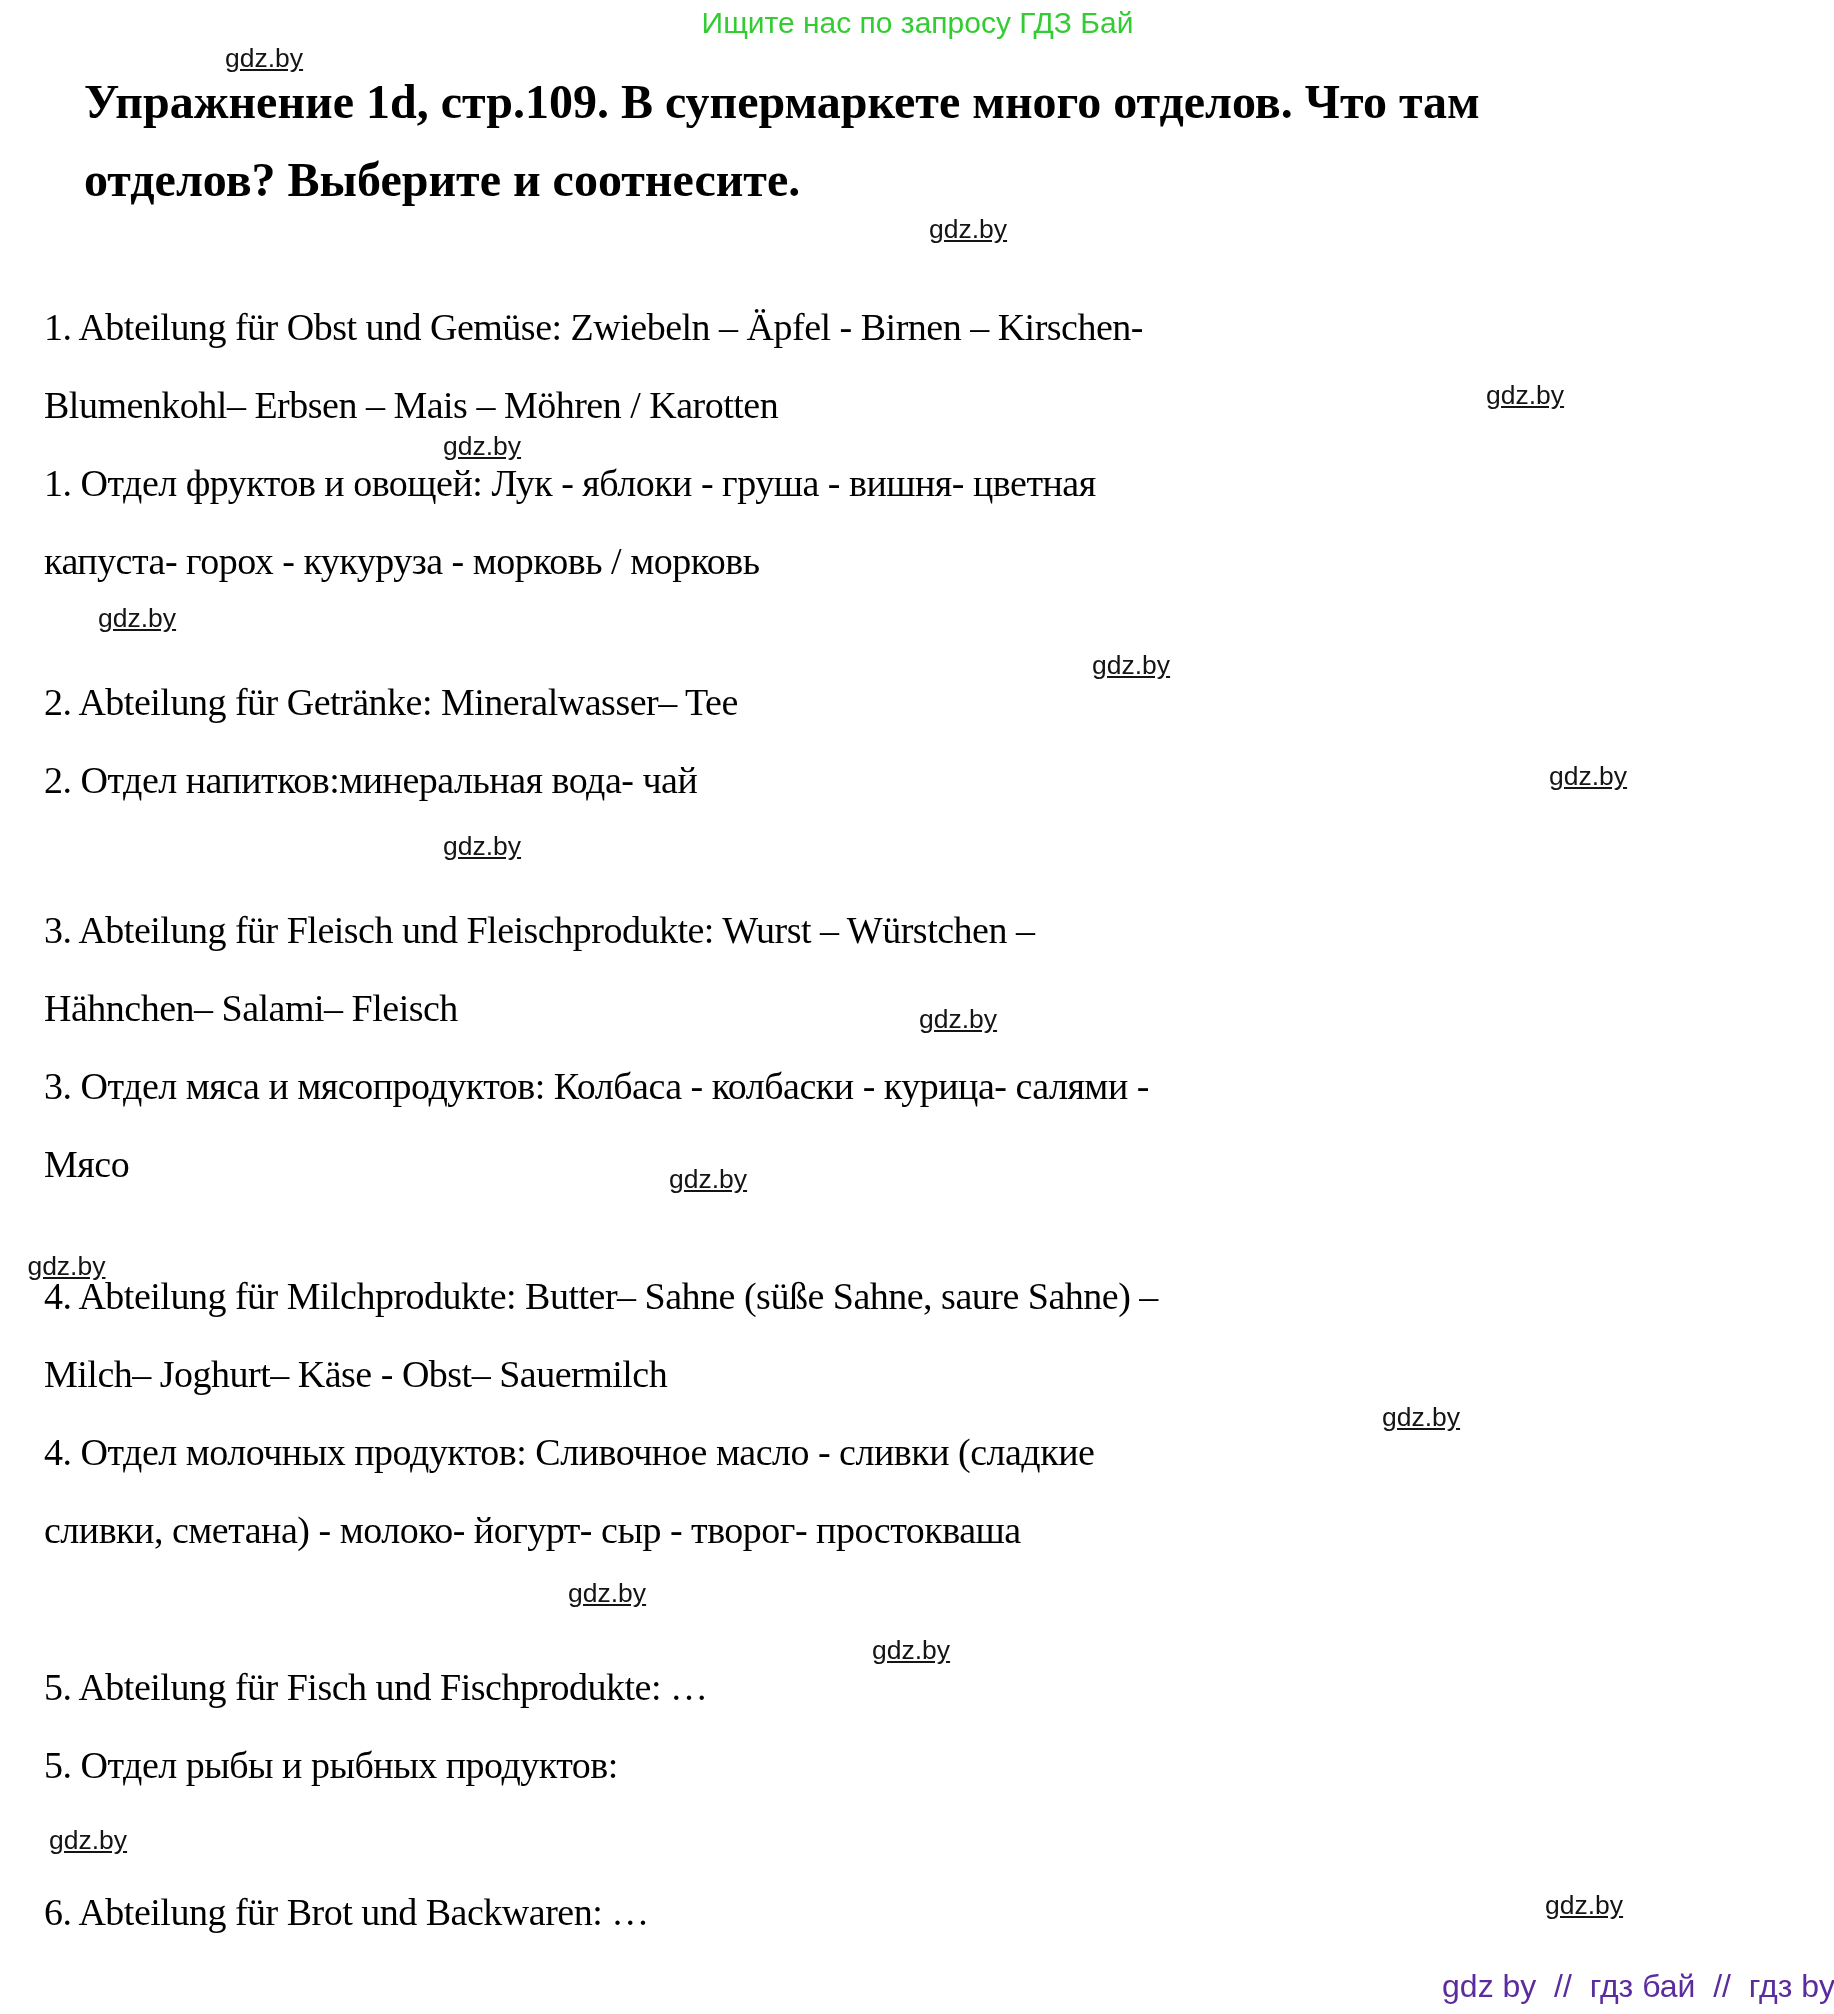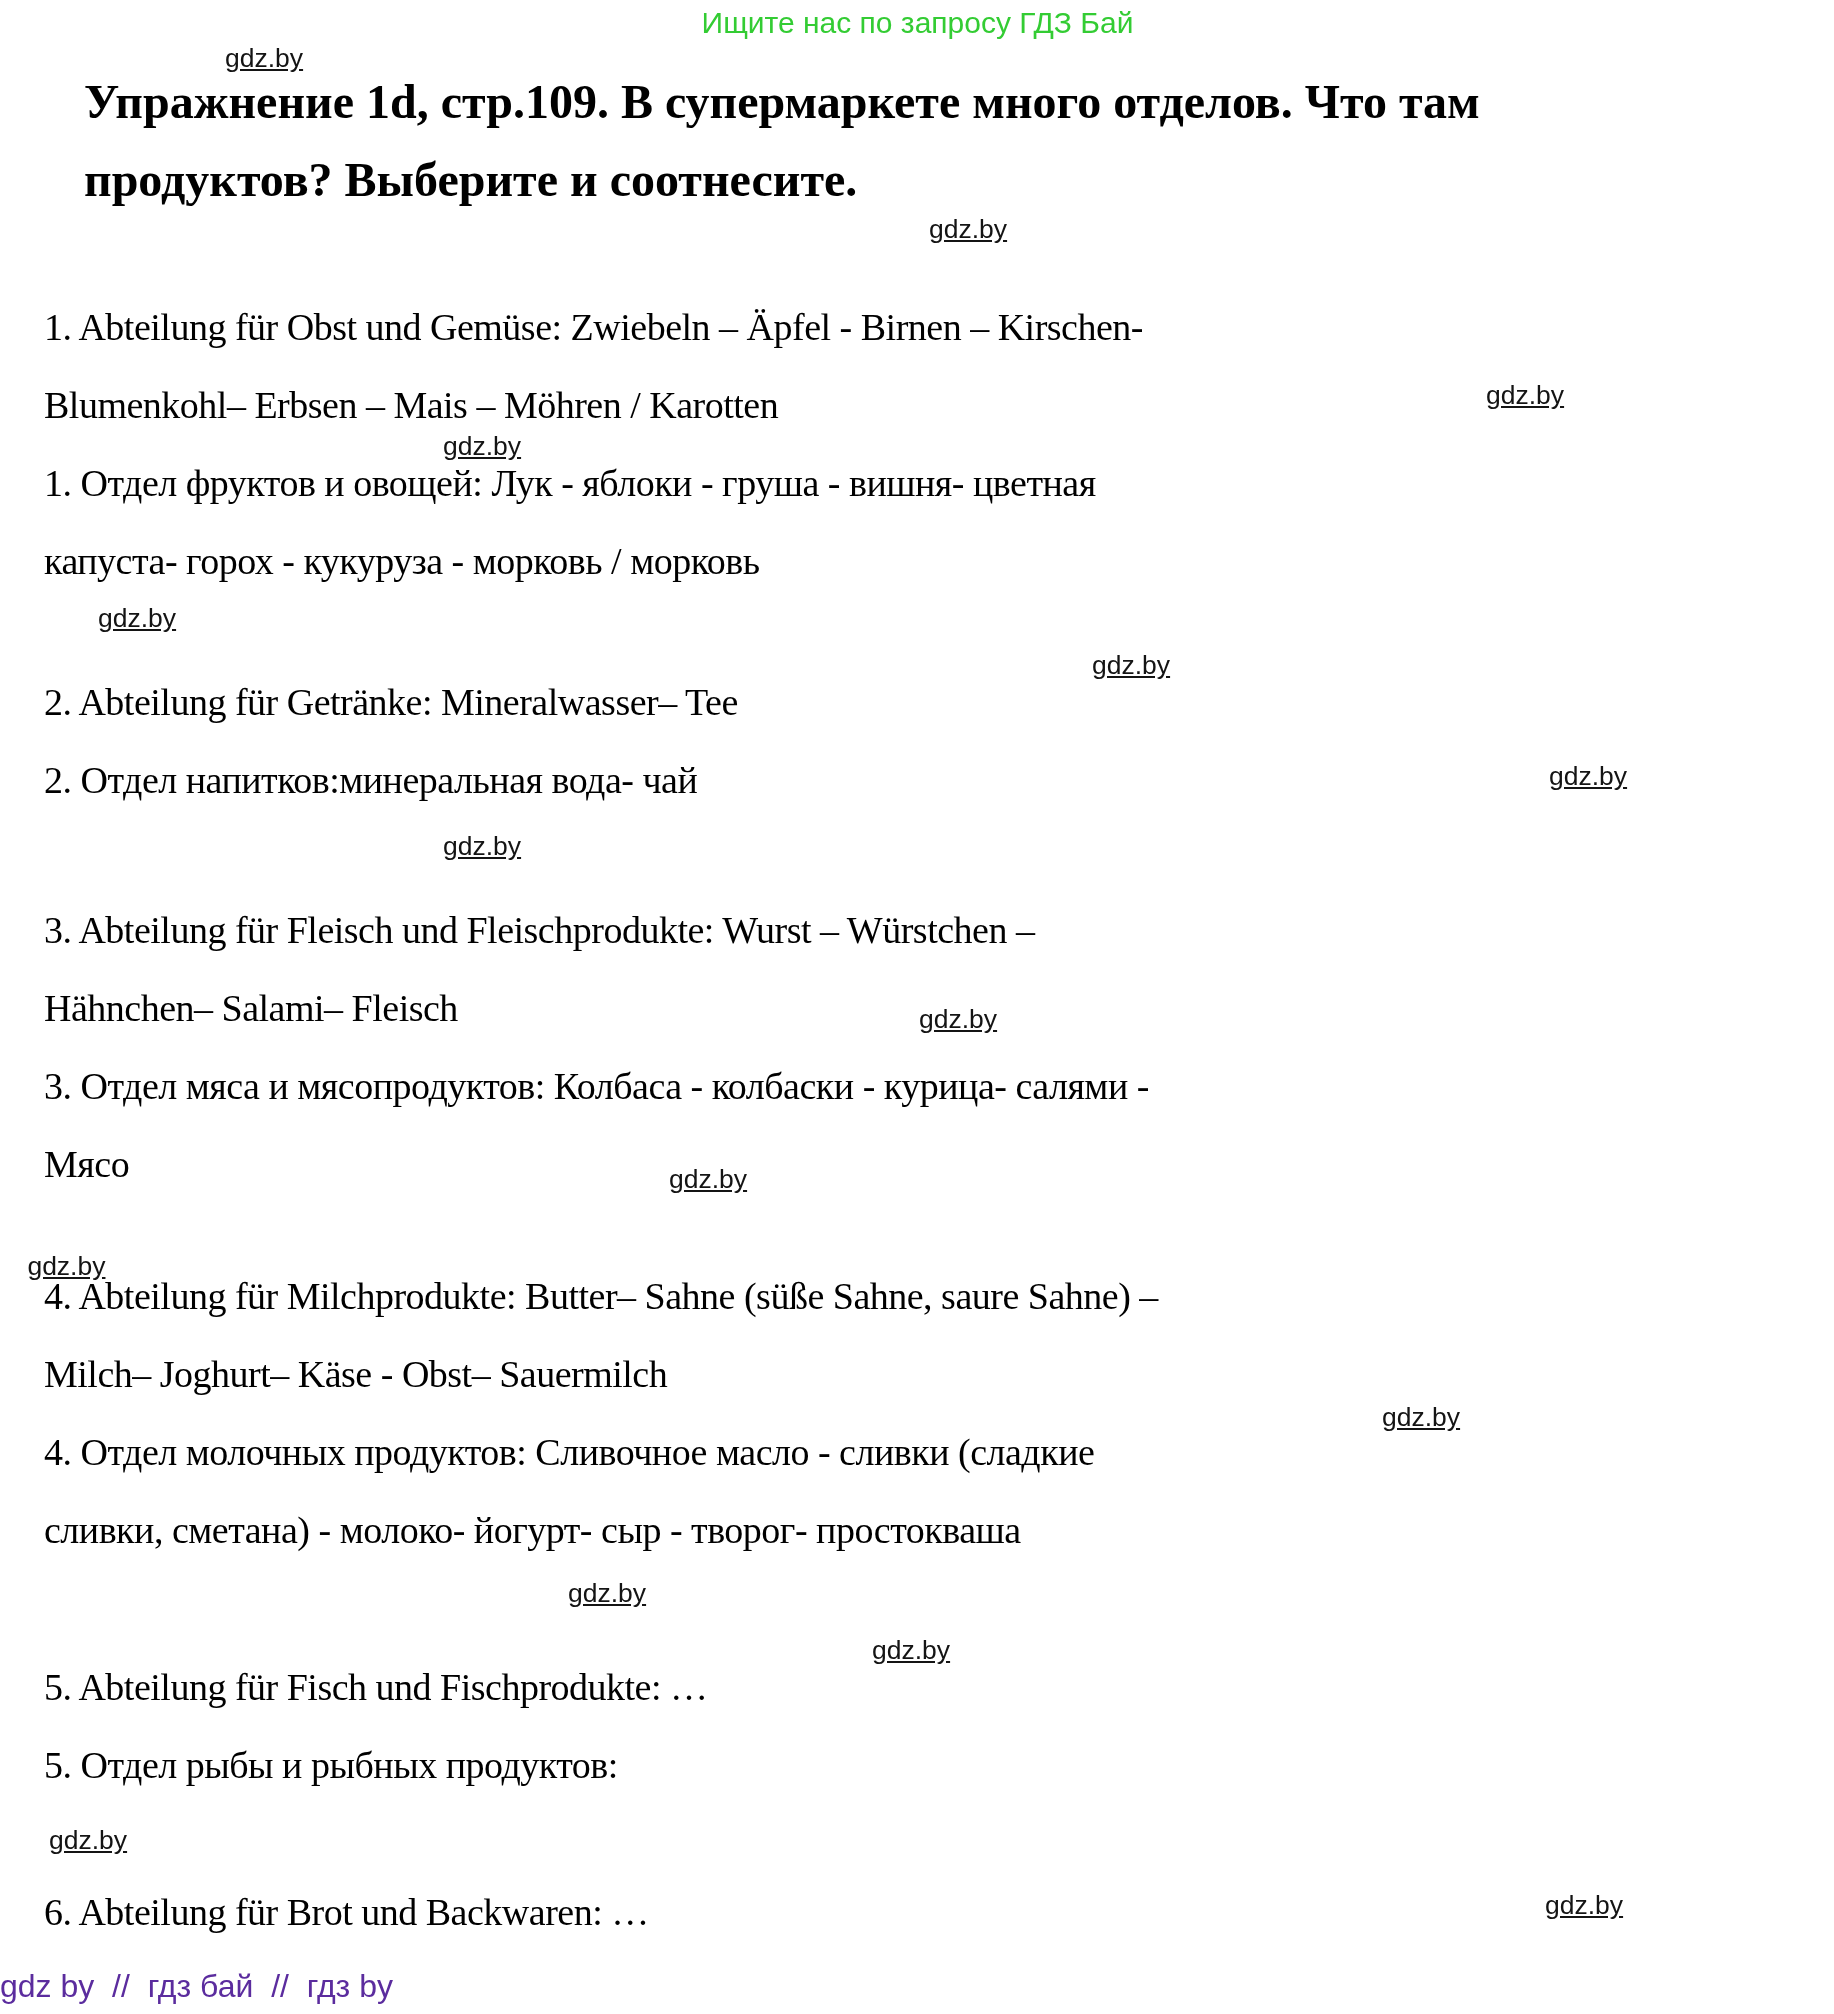--- a/index.html
+++ b/index.html
@@ -38,21 +38,21 @@
   }
   .title-block {
     font-weight: bold;
     font-size: 48px;
     letter-spacing: 0;
   }
   .line { display: block; }
   .footer {
     position: absolute;
     top: 1968px; left: 0; width: 100%;
-    text-align: left;
+    text-align: right;
     font-family: "Liberation Sans", sans-serif;
     font-size: 32px;
     color: var(--footer-purple, #5b2c9e);
     white-space: pre;
   }
 </style>
 </head>
 <body>
 
 <div class="page">
@@ -71,21 +71,21 @@
   <span class="wm" style="left:669px; top:1164px;">gdz.by</span>
   <span class="wm" style="left:27.4px; top:1251px;">gdz.by</span>
   <span class="wm" style="left:1382px; top:1402px;">gdz.by</span>
   <span class="wm" style="left:568px; top:1578px;">gdz.by</span>
   <span class="wm" style="left:872px; top:1635px;">gdz.by</span>
   <span class="wm" style="left:49px; top:1825px;">gdz.by</span>
   <span class="wm" style="left:1545px; top:1890px;">gdz.by</span>
 
   <div class="block title-block" style="top:63px;margin-left:40px;">
     <span class="line">Упражнение 1d, стр.109. В супермаркете много отделов. Что там</span>
-    <span class="line">продуктов? Выберите и соотнесите.</span>
+    <span class="line">отделов? Выберите и соотнесите.</span>
   </div>
 
   <div class="block" style="top:288px;">
     <span class="line">1. Abteilung für Obst und Gemüse: Zwiebeln – Äpfel - Birnen – Kirschen-</span>
     <span class="line">Blumenkohl– Erbsen – Mais – Möhren / Karotten</span>
     <span class="line">1. Отдел фруктов и овощей: Лук - яблоки - груша - вишня- цветная</span>
     <span class="line">капуста- горох - кукуруза - морковь / морковь</span>
   </div>
 
   <div class="block" style="top:663px;">

